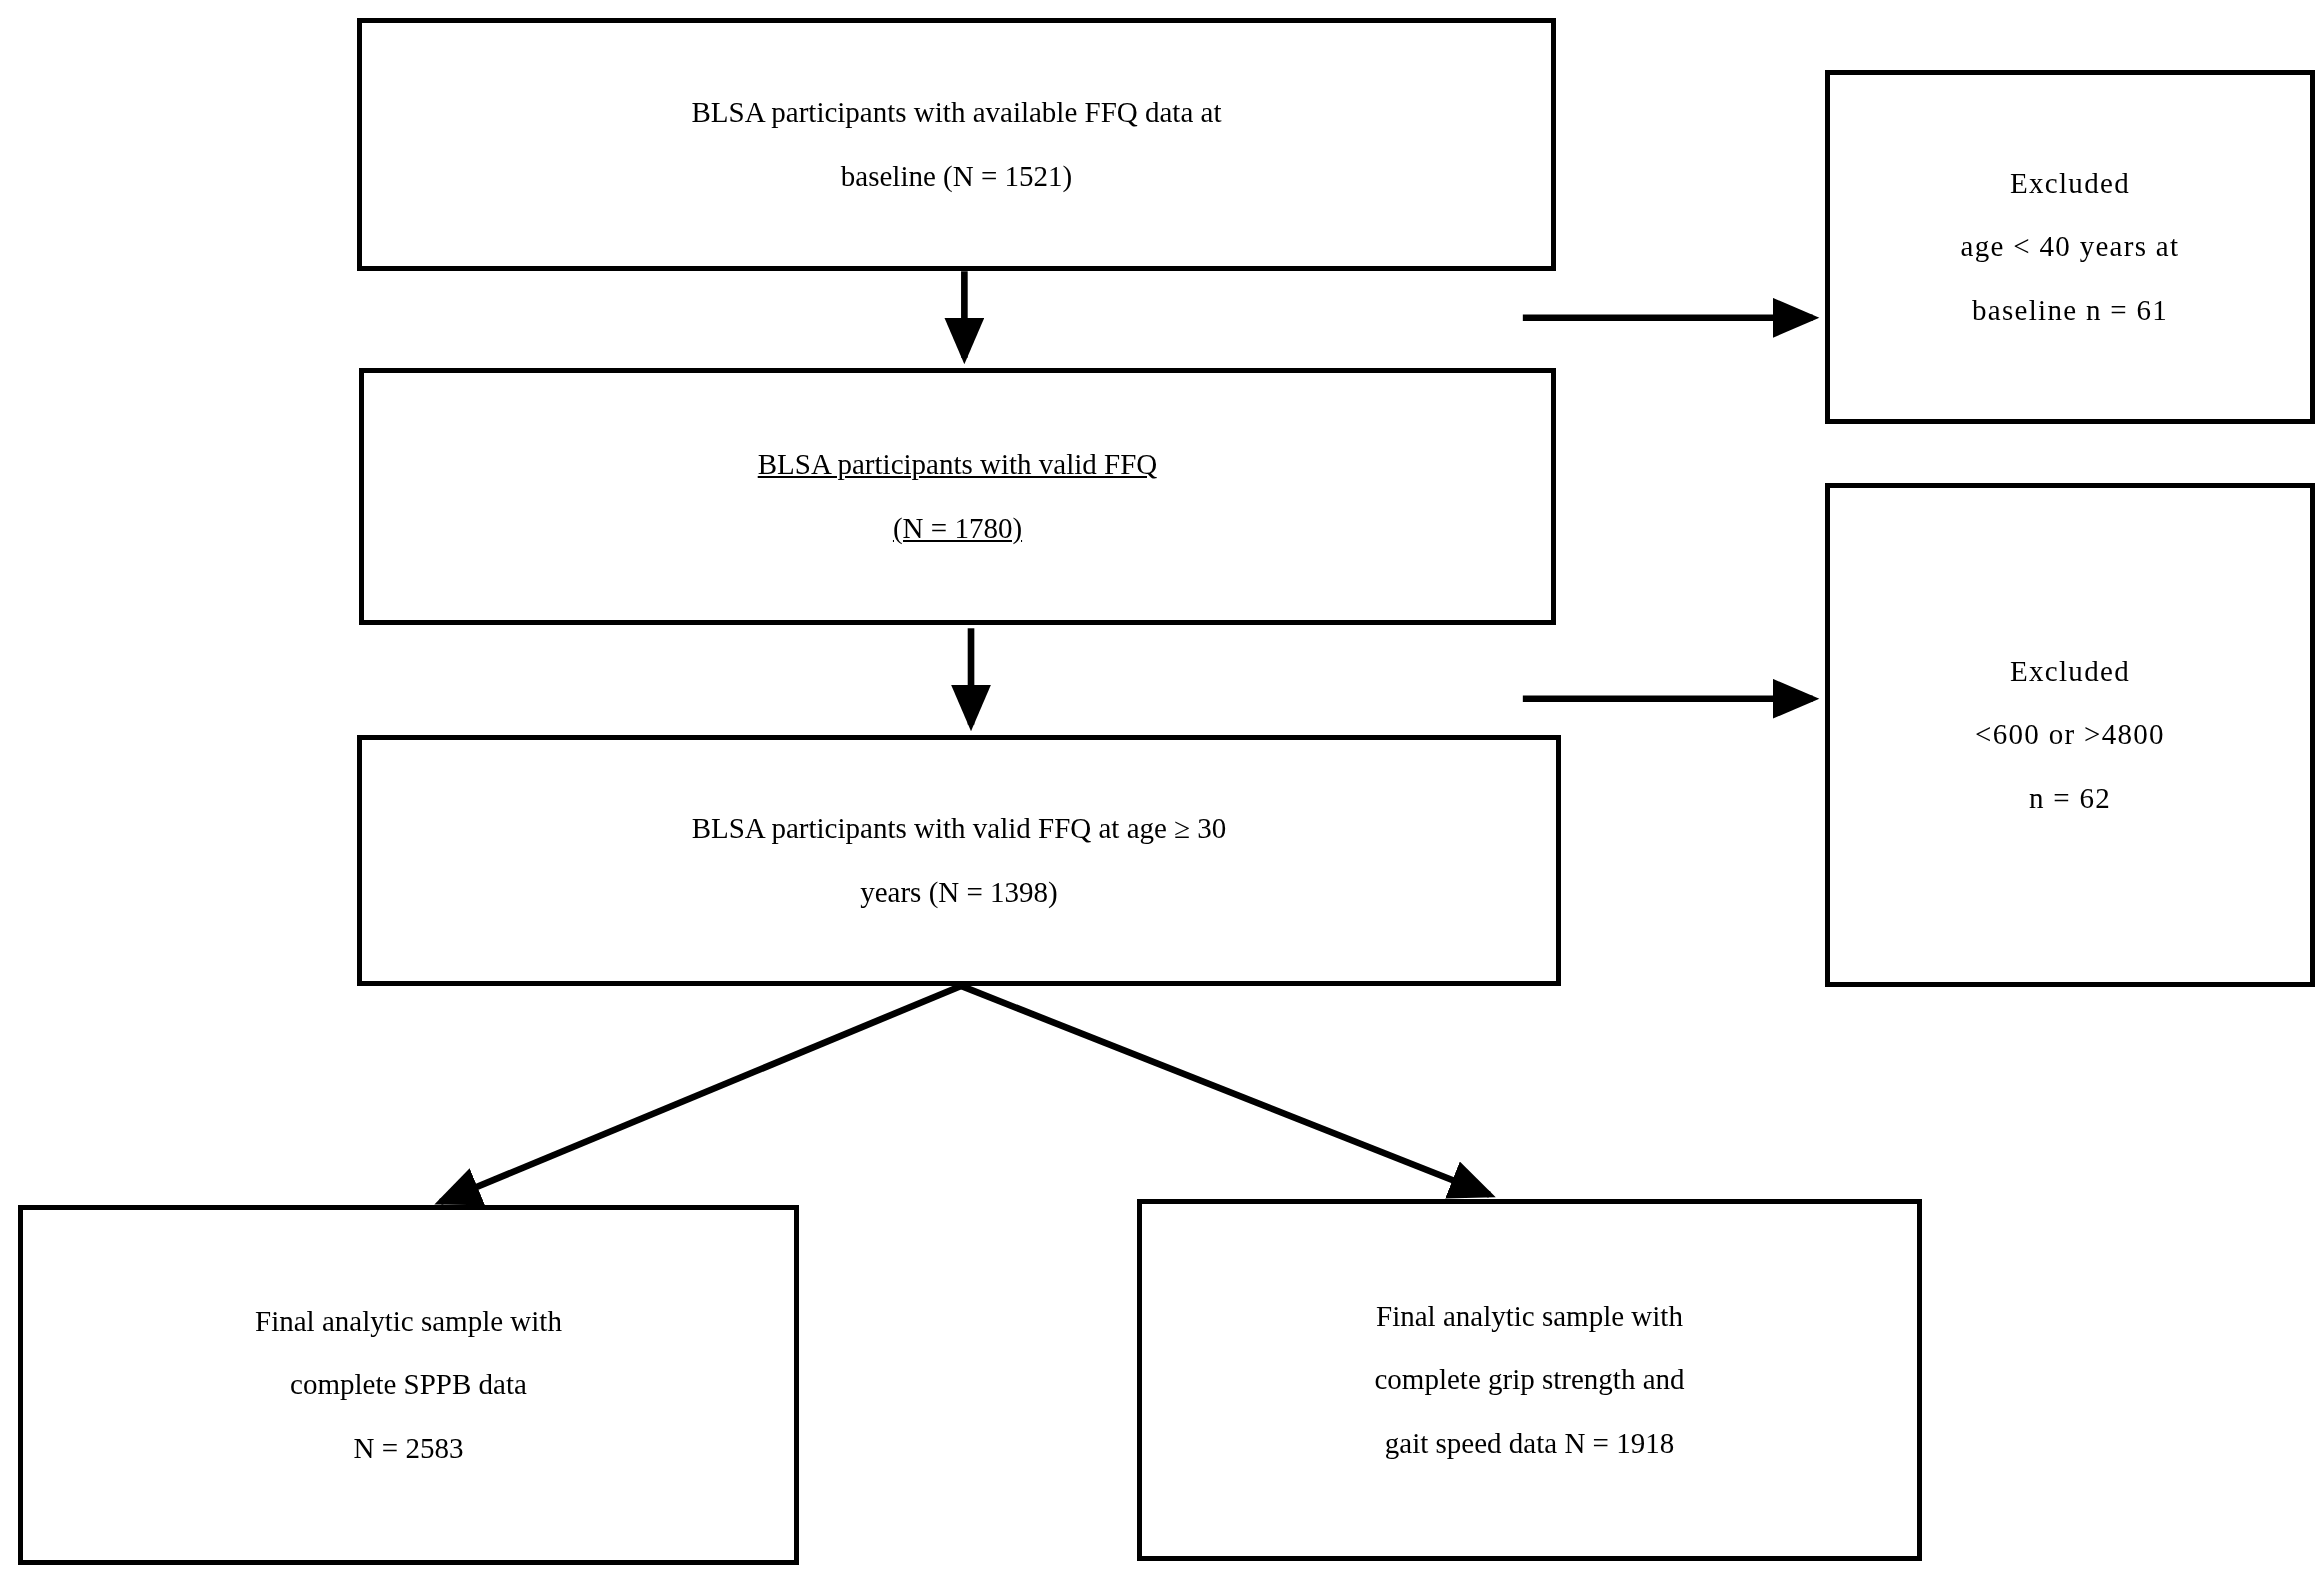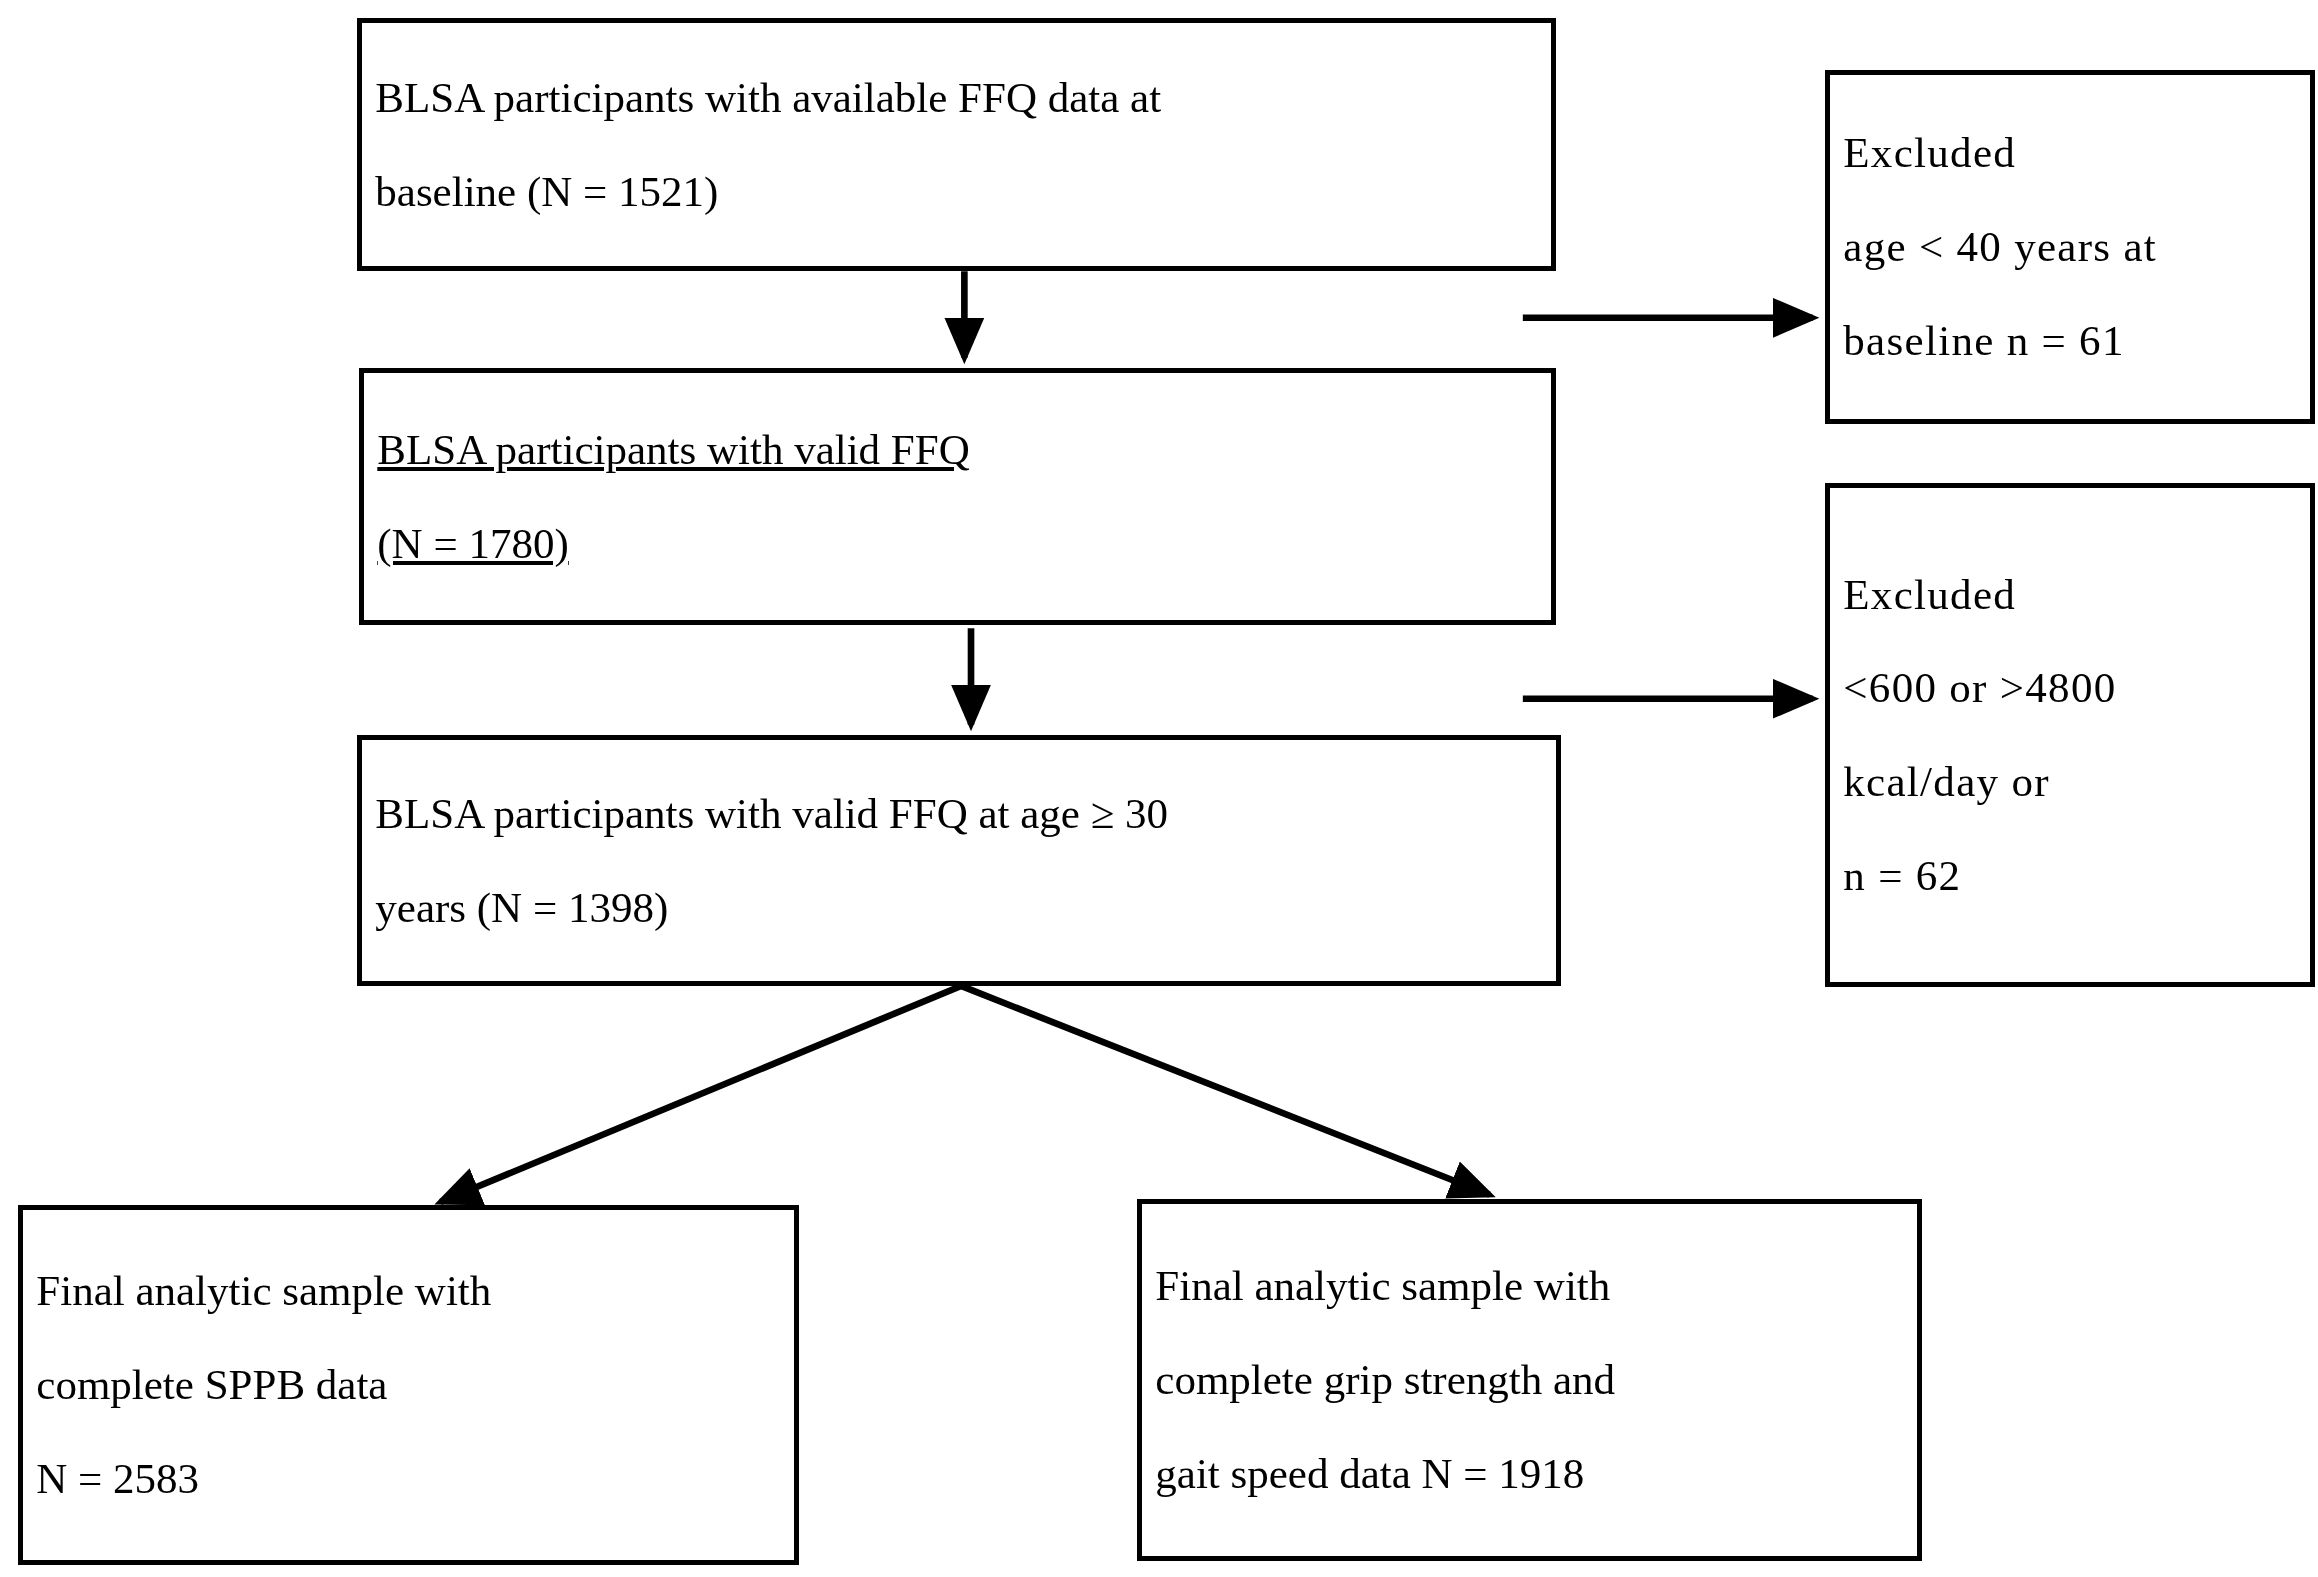--- a/index.html
+++ b/index.html
@@ -27,23 +27,23 @@
     pointer-events: none;
   }
   .box {
     position: absolute;
     box-sizing: border-box;
     border: 5.3px solid #000000;
     background: #ffffff;
     display: flex;
     flex-direction: column;
     justify-content: center;
-    align-items: flex-start;
+    align-items: center;
     text-align: center;
-    font-size: 43px;
+    font-size: 29px;
     line-height: 2.18;
     padding: 0 13.3px;
   }
   .box .line {
     display: block;
     white-space: nowrap;
   }
   
   #box-baseline { left: 357px;  top: 18px;   width: 1199px; height: 253px; }
   #box-valid    { left: 359px;  top: 368px;  width: 1197px; height: 257px; text-decoration: underline; }
@@ -91,21 +91,20 @@
 
   <div class="box" id="box-excl-age">
     <span class="line">Excluded</span>
     <span class="line">age &lt; 40 years at</span>
     <span class="line">baseline n = 61</span>
   </div>
 
   <div class="box" id="box-excl-kcal">
     <span class="line">Excluded</span>
     <span class="line">&lt;600 or &gt;4800</span>
-    <span class="line">kcal/day or</span>
     <span class="line">n = 62</span>
   </div>
 
   <div class="box" id="box-sppb">
     <span class="line">Final analytic sample with</span>
     <span class="line">complete SPPB data</span>
     <span class="line">N = 2583</span>
   </div>
 
   <div class="box" id="box-grip">

